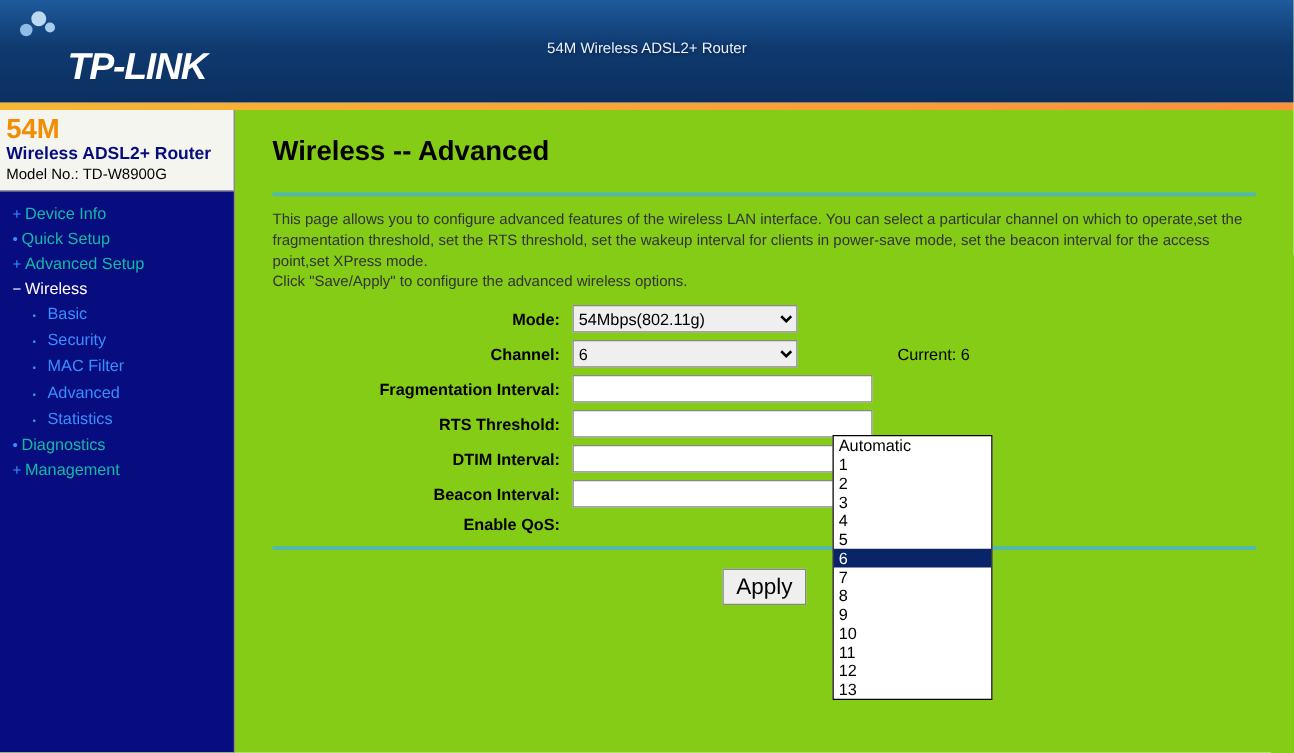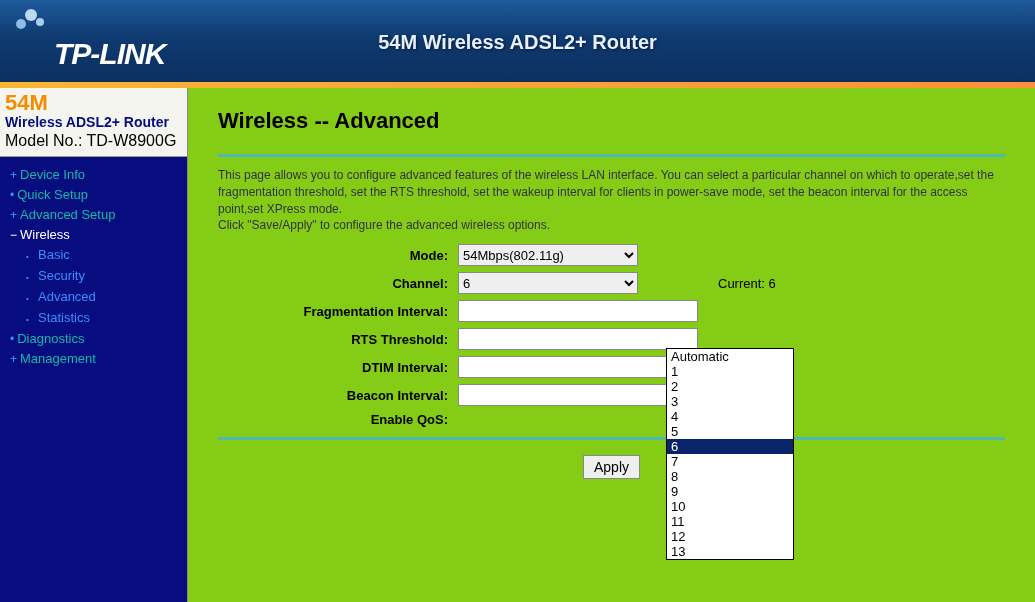--- a/index.html
+++ b/index.html
@@ -15,38 +15,38 @@
 .logo-area { padding-left: 24px; color: #fff; }
 .logo-bubbles { position: absolute; top: 5px; left: 15px; }
 .logo-bubbles svg { width: 30px; height: 25px; }
 .logo-text {
   font-size: 30px; font-weight: bold; letter-spacing: -1px;
   color: #fff; font-style: italic; padding-top: 25px; padding-left: 30px;
 }
 .header-title {
   position: absolute; left: 50%; transform: translateX(-50%);
   top: 50%; margin-top: -10px;
-  color: #e8f0ff; font-size: 20px; font-weight: bold;
+  color: #e8f0ff; font-size: 12px; font-weight: normal;
   text-shadow: 1px 1px 3px rgba(0,0,0,0.5);
 }
 .orange-bar { height: 6px; background: linear-gradient(to right, #f7b733, #fc913a); }
 
 .main-area { display: flex; height: calc(602px - 88px); }
 
 .sidebar {
   width: 188px; background: #070d7e; color: #fff;
   border-right: 1px solid #888;
 }
 .sidebar-top {
   background: #f5f5f0; color: #000; padding: 4px 5px 6px 5px;
   border-bottom: 1px solid #999;
 }
 .sidebar-top .prod { color: #f38c00; font-weight: bold; font-size: 22px; line-height: 1; }
 .sidebar-top .prodline { color: #070d7e; font-weight: bold; font-size: 14px; }
-.sidebar-top .model { font-size: 16px; margin-top: 2px; }
+.sidebar-top .model { font-size: 12px; margin-top: 2px; }
 
 .nav { list-style: none; padding: 8px 0 0 10px; }
 .nav li { font-size: 13px; line-height: 19px; }
 .nav li a { color: #14b8a6; text-decoration: none; cursor: pointer; }
 .nav li .bullet { color: #3a8dff; margin-right: 3px; font-size: 12px; }
 .nav li.active > a, .nav li.active > .bullet { color: #fff; }
 .nav li.active > .bullet { color: #fff; }
 .nav ul { list-style: none; padding-left: 16px; }
 .nav ul li a { color: #3a8dff; }
 .nav ul li .subbullet { color: #3a8dff; margin-right: 4px; font-size: 8px; display:inline-block; width:8px; }
@@ -71,21 +71,21 @@
 .dropdown-open {
   position: absolute; left: 478px; top: 260px;
   width: 128px; background: #fff; border: 1px solid #000; z-index: 10;
   font-size: 13px;
 }
 .dropdown-open .opt { padding: 0 4px; line-height: 15px; cursor: default; }
 .dropdown-open .opt.sel { background: #0a246a; color: #fff; }
 
 .action-row { text-align: center; margin-top: 15px; }
 .action-row button {
-  padding: 3px 10px; font-size: 14px;
+  padding: 3px 10px; font-size: 18px;
   background: #efefef; border: 1px solid #888; cursor: pointer;
 }
 .rule2 { border: none; border-top: 3px solid #4fb8b3; margin: 10px 0 5px 0; }
 </style>
 </head>
 <body>
 
 <div class="header">
   <div class="logo-area">
     <div class="logo-bubbles">
@@ -112,20 +112,21 @@
       </div>
     </div>
     <ul class="nav">
       <li><span class="bullet">+</span><a>Device Info</a></li>
       <li><span class="bullet">•</span><a>Quick Setup</a></li>
       <li><span class="bullet">+</span><a>Advanced Setup</a></li>
       <li class="active"><span class="bullet" style="color:#fff">−</span><a style="color:#fff">Wireless</a>
         <ul>
           <li><span class="subbullet">•</span><a>Basic</a></li>
           <li><span class="subbullet">•</span><a>Security</a></li>
+          <li><span class="subbullet">•</span><a>MAC Filter</a></li>
           <li><span class="subbullet">•</span><a>Advanced</a></li>
           <li><span class="subbullet">•</span><a>Statistics</a></li>
         </ul>
       </li>
       <li><span class="bullet">•</span><a>Diagnostics</a></li>
       <li><span class="bullet">+</span><a>Management</a></li>
     </ul>
   </div>
 
   <div class="content">

